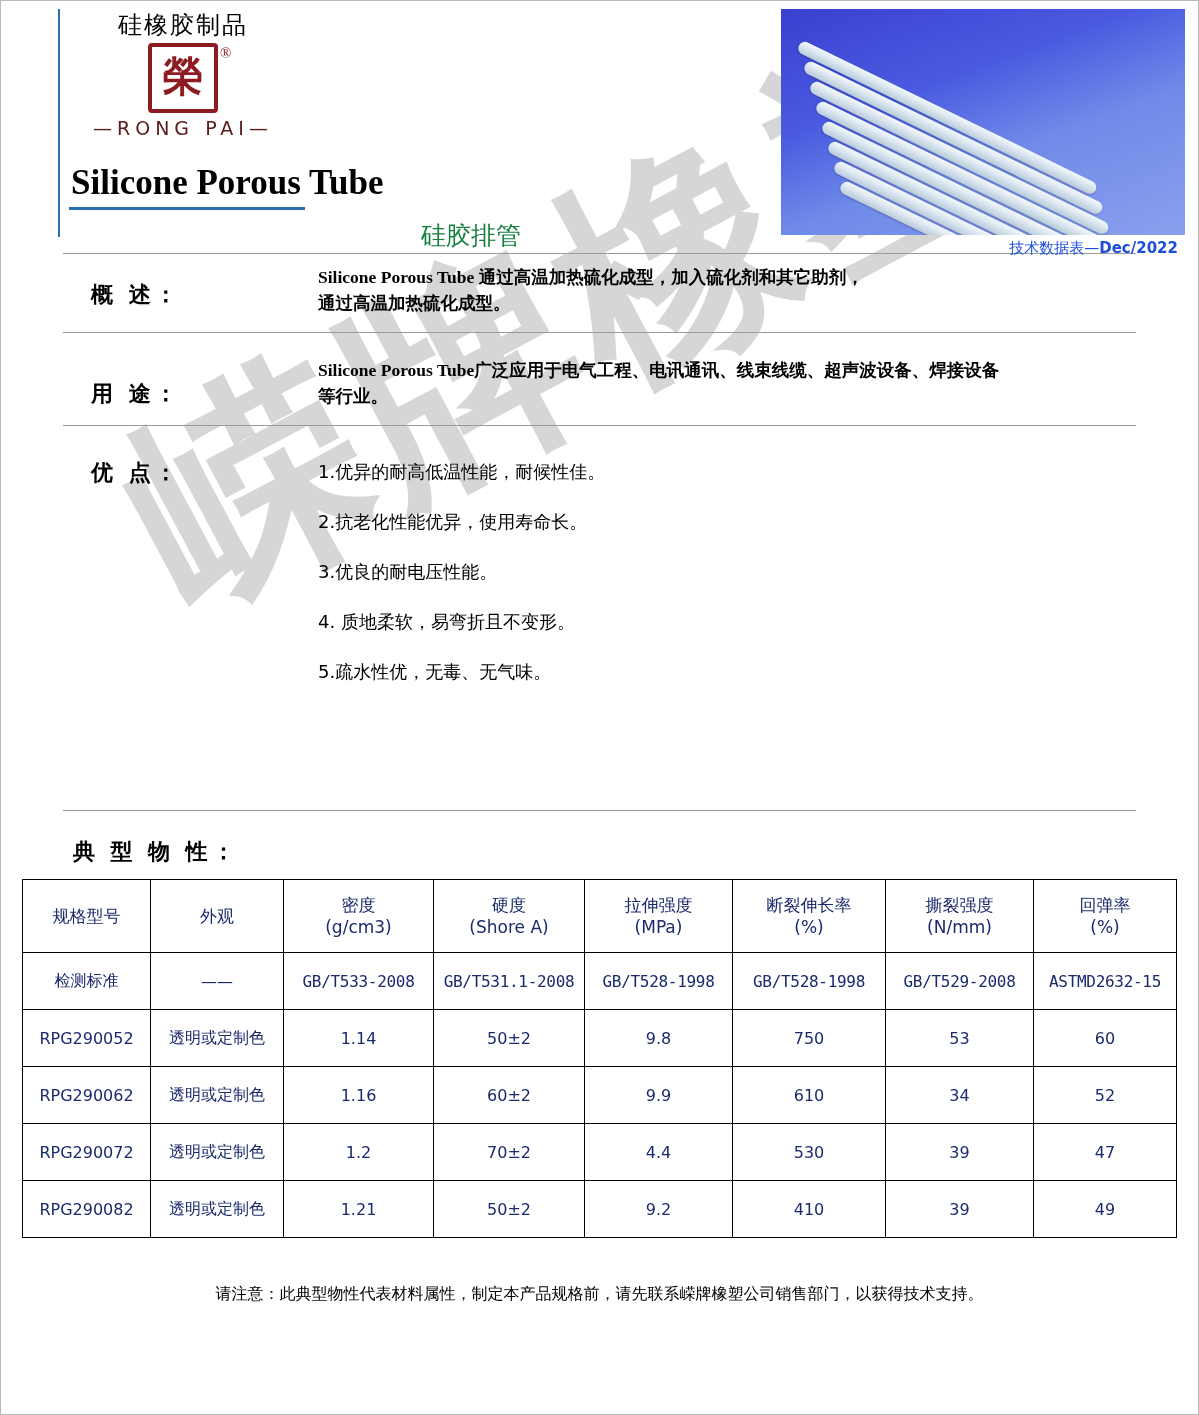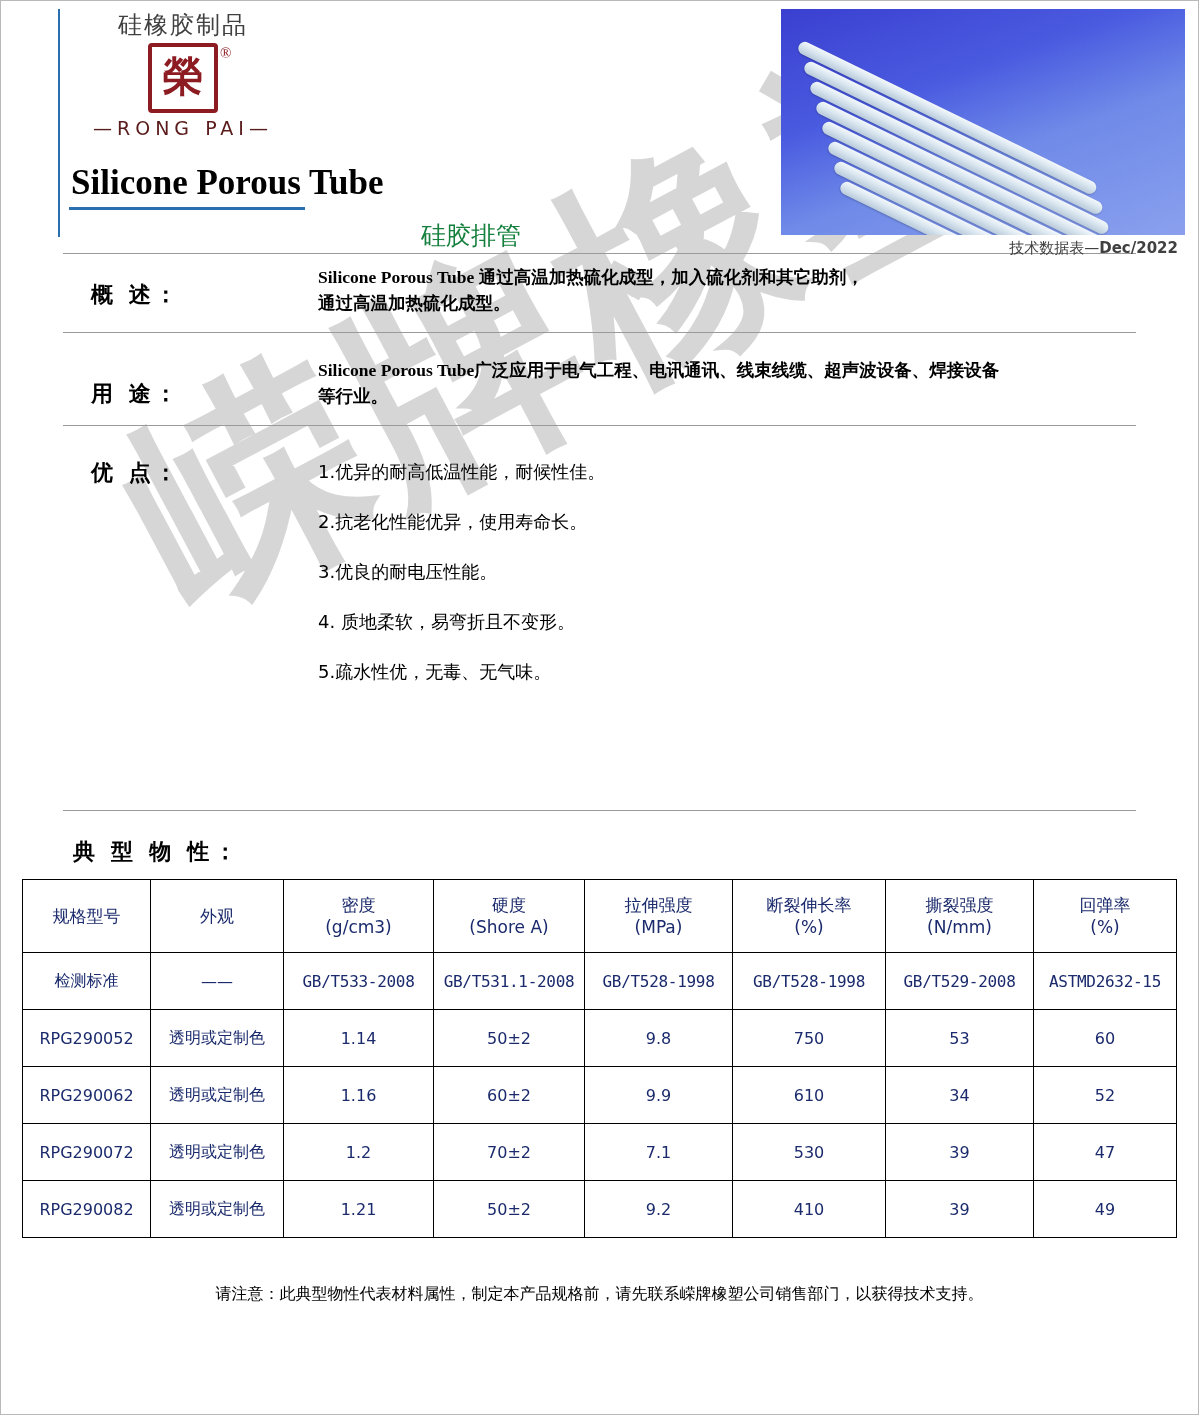--- a/index.html
+++ b/index.html
@@ -52,21 +52,21 @@
   .logo-block {
     position: absolute;
     left: 62px;
     top: 8px;
     width: 240px;
     text-align: center;
   }
   .logo-top {
     font-size: 24px;
     letter-spacing: 2px;
-    color: #404040;
+    color: #000000;
     font-family: "DejaVu Sans", sans-serif;
   }
   .logo-mark {
     position: relative;
     margin-top: 2px;
     height: 72px;
   }
   .logo-seal {
     display: inline-block;
     width: 62px;
@@ -143,21 +143,21 @@
     background: linear-gradient(180deg, #f3f8fb 0%, #d7e4ee 50%, #b9cada 100%);
     box-shadow: 0 1px 2px rgba(0,0,0,0.25);
     transform-origin: left center;
   }
   .datestamp {
     position: absolute;
     right: 20px;
     top: 238px;
     font-size: 15px;
     font-family: "DejaVu Sans", sans-serif;
-    color: #404040;
+    color: #1d4ed8;
     font-weight: bold;
   }
   .datestamp .lbl { font-weight: normal; }
 
   
   .rule {
     height: 1px;
     background: #9a9a9a;
     margin: 0 62px;
   }
@@ -198,21 +198,21 @@
     color: #000;
     margin-bottom: 26px;
   }
 
   
   .props-title {
     margin: 26px 0 12px 72px;
     font-size: 22px;
     font-weight: bold;
     letter-spacing: 5px;
-    font-family: Liberation Sans, sans-serif;
+    font-family: Liberation Serif, serif;
     color: #000;
   }
   table.props {
     border-collapse: collapse;
     margin: 0 auto;
     width: 1130px;
     table-layout: fixed;
   }
   table.props td, table.props th {
     border: 1px solid #000;
@@ -385,21 +385,21 @@
           <td class="num">9.9</td>
           <td class="num">610</td>
           <td class="num">34</td>
           <td class="num">52</td>
         </tr>
         <tr>
           <td>RPG290072</td>
           <td>透明或定制色</td>
           <td class="num">1.2</td>
           <td class="num">70±2</td>
-          <td class="num">7.1</td>
+          <td class="num">4.4</td>
           <td class="num">530</td>
           <td class="num">39</td>
           <td class="num">47</td>
         </tr>
         <tr>
           <td>RPG290082</td>
           <td>透明或定制色</td>
           <td class="num">1.21</td>
           <td class="num">50±2</td>
           <td class="num">9.2</td>

